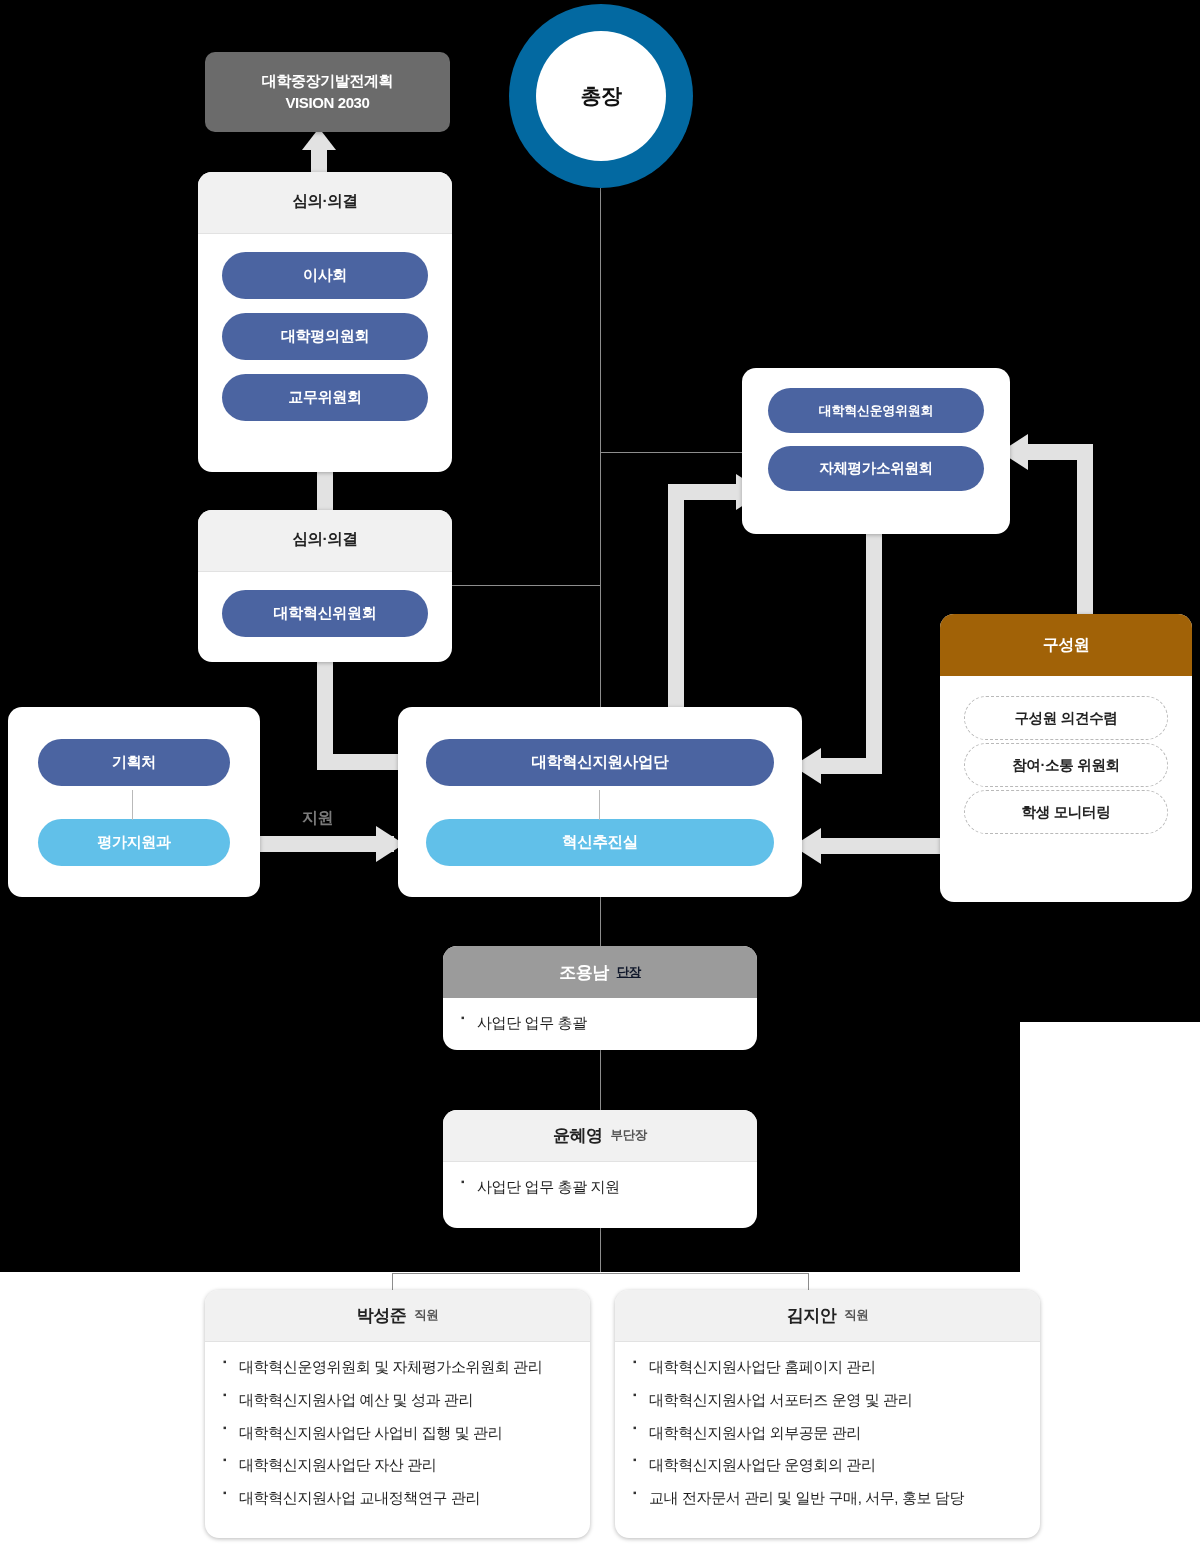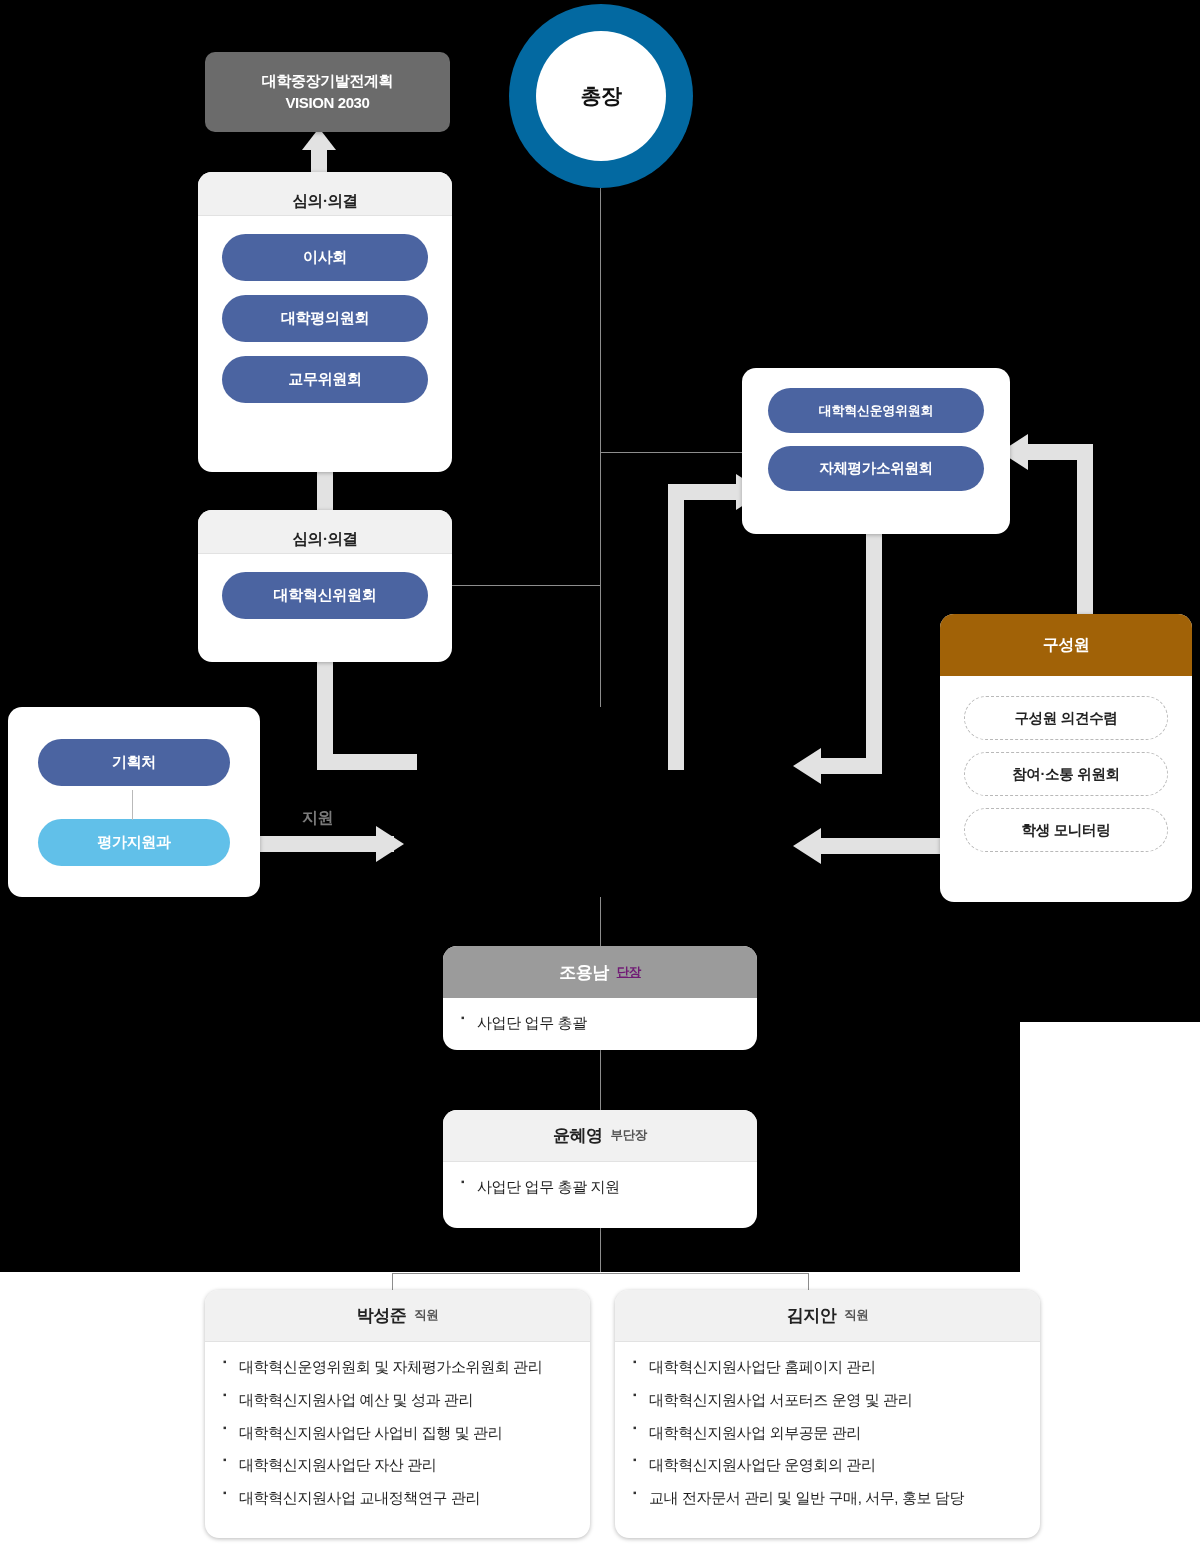--- a/index.html
+++ b/index.html
@@ -99,21 +99,21 @@
     box-shadow: 0 1px 5px rgba(0,0,0,.3);
   }
   #president .inner {
     width: 130px; height: 130px; border-radius: 50%;
     background: #ffffff;
     display: flex; align-items: center; justify-content: center;
     font-weight: bold; font-size: 21px; color: #111;
     letter-spacing: -0.5px;
   }
 
-  .deliberation-head { height: 44px; line-height: 58px; font-size: 15.5px; letter-spacing: -0.4px; font-family: Liberation Serif, serif; }
+  .deliberation-head { height: 62px; line-height: 58px; font-size: 15.5px; letter-spacing: -0.4px; }
 
   #delib1 { left: 198px; top: 172px; width: 254px; height: 300px; }
   #delib2 { left: 198px; top: 510px; width: 254px; height: 152px; }
 
   #committee-box { left: 742px; top: 368px; width: 268px; height: 166px; }
   #members-box   { left: 940px; top: 614px; width: 252px; height: 288px; }
   #plan-box      { left: 8px;  top: 707px; width: 252px; height: 190px; }
   #center-box    { left: 398px; top: 707px; width: 404px; height: 190px; }
 
   #lead-box   { left: 443px; top: 946px;  width: 314px; height: 104px; }
@@ -121,21 +121,21 @@
 
   #staff1 { left: 205px; top: 1290px; width: 385px; height: 248px; }
   #staff2 { left: 615px; top: 1290px; width: 425px; height: 248px; }
 
   .person-head {
     height: 52px; display: flex; align-items: center; justify-content: center;
     gap: 8px;
   }
   .person-name { font-size: 17px; font-weight: bold; letter-spacing: -0.5px; }
   .person-role { font-size: 12.5px; font-weight: bold; letter-spacing: -0.4px; }
-  .card-head.grey-strong .person-role { color: #701a75; text-decoration: underline; }
+  .card-head.grey-strong .person-role { color: #0f172a; text-decoration: underline; }
   .card-head.grey-light  .person-role { color: #555555; }
 
   #white-bottom {
     position: absolute;
     left: 0; top: 1272px; width: 1200px; height: 277px;
     background: #ffffff;
   }
   #notch-right {
     position: absolute; left: 1020px; top: 1022px; width: 180px; height: 250px;
     background: #ffffff;
@@ -235,35 +235,42 @@
 
   <div class="card" id="committee-box">
     <div style="padding:20px 26px 0 26px; display:flex; flex-direction:column; gap:13px;">
       <div class="pill navy" style="height:45px; font-size:13px;">대학혁신운영위원회</div>
       <div class="pill navy" style="height:45px; font-size:14.5px;">자체평가소위원회</div>
     </div>
   </div>
 
   <div class="card" id="members-box">
     <div class="card-head blue" style="height:62px; line-height:62px; font-size:16px; letter-spacing:-0.5px;">구성원</div>
-    <div style="padding:20px 24px 0 24px; display:flex; flex-direction:column; gap:12px;">
+    <div style="padding:20px 24px 0 24px; display:flex; flex-direction:column; gap:3px;">
       <div class="pill dashed" style="height:44px; font-size:14.5px;">구성원 의견수렴</div>
       <div class="pill dashed" style="height:44px; font-size:14.5px;">참여·소통 위원회</div>
       <div class="pill dashed" style="height:44px; font-size:14.5px;">학생 모니터링</div>
     </div>
   </div>
 
   <div class="card" id="plan-box">
     <div class="line-v" style="left:124px; top:83px; height:30px; background:#b9b9b9;"></div>
     <div style="padding:32px 30px 0 30px; display:flex; flex-direction:column; gap:33px;">
       <div class="pill navy" style="height:47px; font-size:15px;">기획처</div>
       <div class="pill cyan" style="height:47px; font-size:15px;">평가지원과</div>
     </div>
   </div>
 
+  <div class="card" id="center-box">
+    <div class="line-v" style="left:201px; top:83px; height:30px; background:#b9b9b9;"></div>
+    <div style="padding:32px 28px 0 28px; display:flex; flex-direction:column; gap:33px;">
+      <div class="pill navy" style="height:47px; font-size:15.5px;">대학혁신지원사업단</div>
+      <div class="pill cyan" style="height:47px; font-size:15.5px;">혁신추진실</div>
+    </div>
+  </div>
 
   <div class="card" id="lead-box">
     <div class="card-head grey-strong person-head">
       <span class="person-name">조용남</span>
       <span class="person-role">단장</span>
     </div>
     <ul class="duty-list">
       <li>사업단 업무 총괄</li>
     </ul>
   </div>

